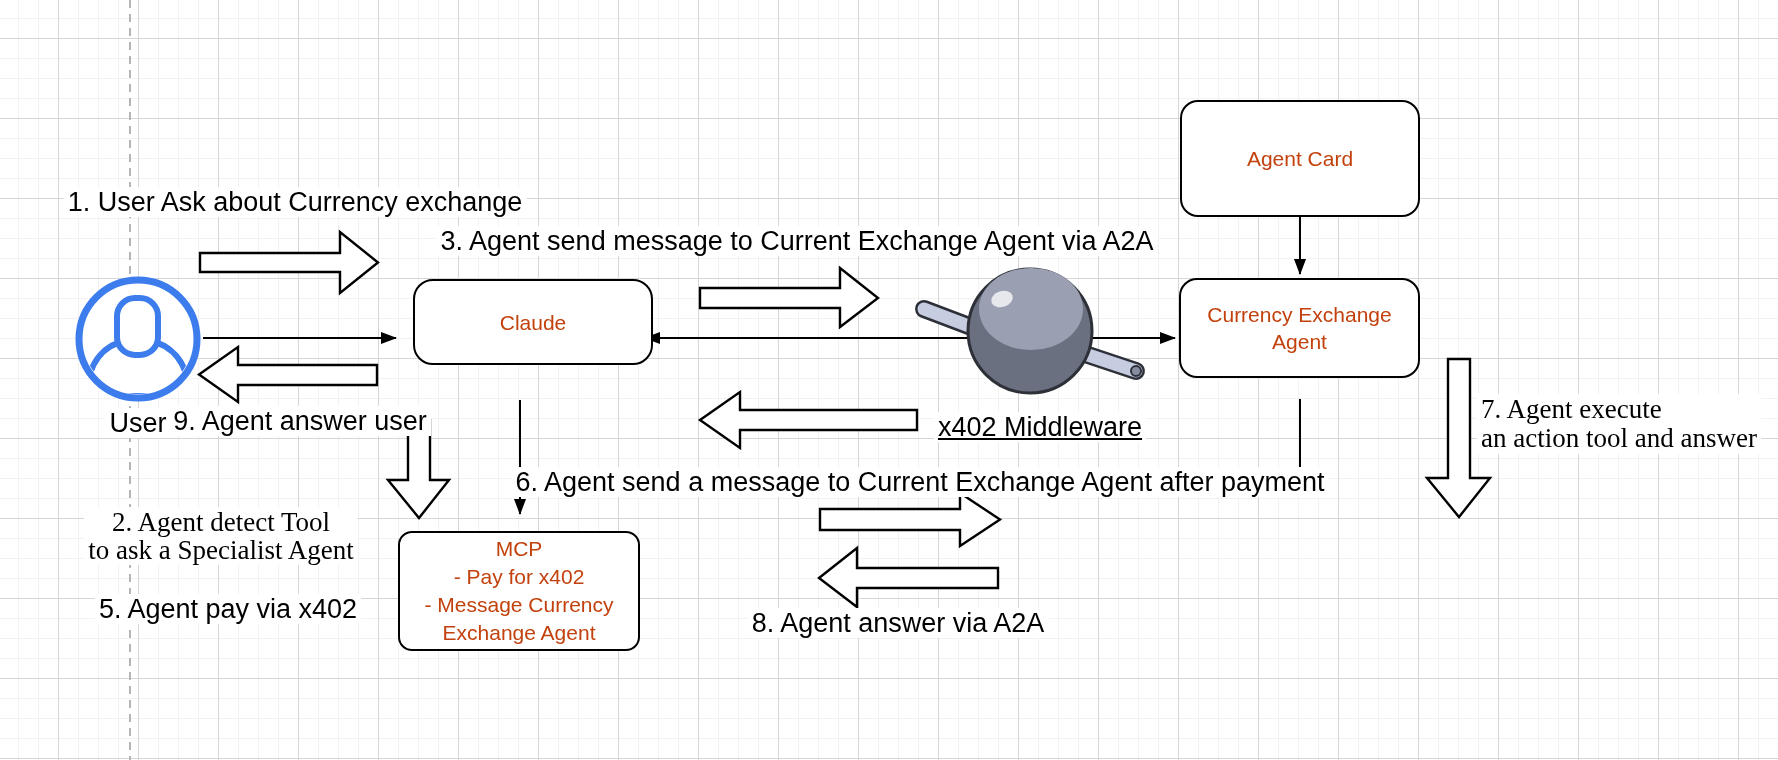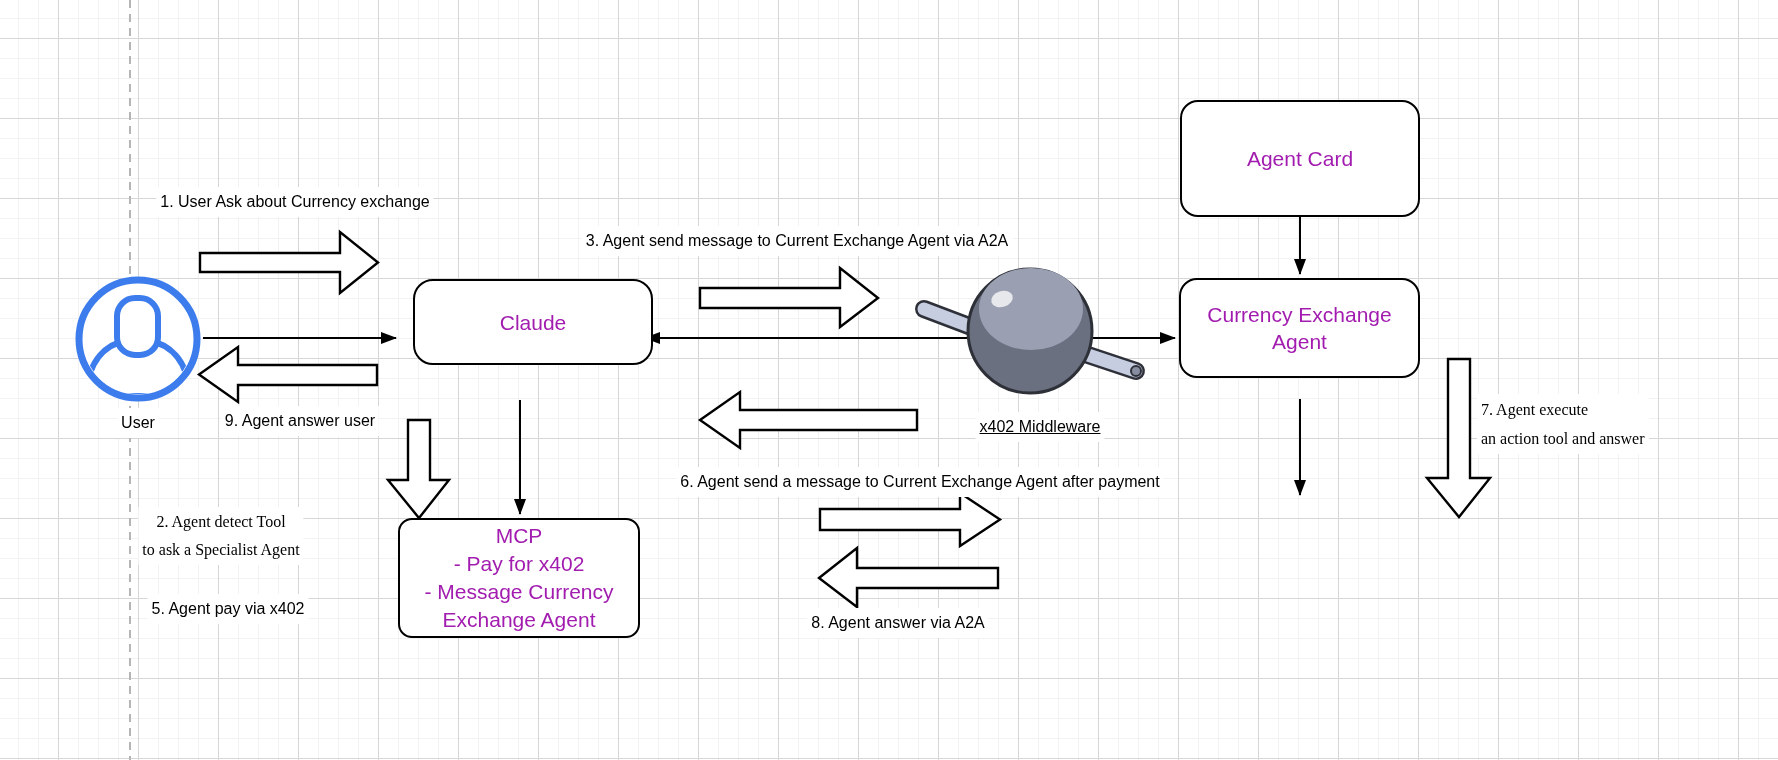--- a/index.html
+++ b/index.html
@@ -19,29 +19,29 @@
   }
   svg.overlay{position:absolute;left:0;top:0;width:1778px;height:760px;}
   .node{
     position:absolute;
     box-sizing:border-box;
     background:#ffffff;
     border:2px solid #000000;
     border-radius:18px;
     display:flex;align-items:center;justify-content:center;
     text-align:center;
-    font-size:21px;color:#a21caf;
+    font-size:21px;color:#c2410c;
     line-height:27px;
   }
-  .node.mcp{border-radius:14px;line-height:28px;flex-direction:column;}
+  .node.mcp{border-radius:14px;line-height:28px;flex-direction:column;margin-top:13px;}
   .lbl{
     position:absolute;
     transform:translate(-50%,-50%);
     white-space:nowrap;
-    font-size:16px;color:#000;
+    font-size:27px;color:#000;
     background:#ffffff;
     padding:1px 4px;
     text-align:center;
     line-height:28px;
   }
   .lbl.left-align{transform:none;text-align:left;line-height:29px;}
   .lbl div{white-space:nowrap;font-family:Liberation Serif, serif;}
 </style>
 </head>
 <body>

